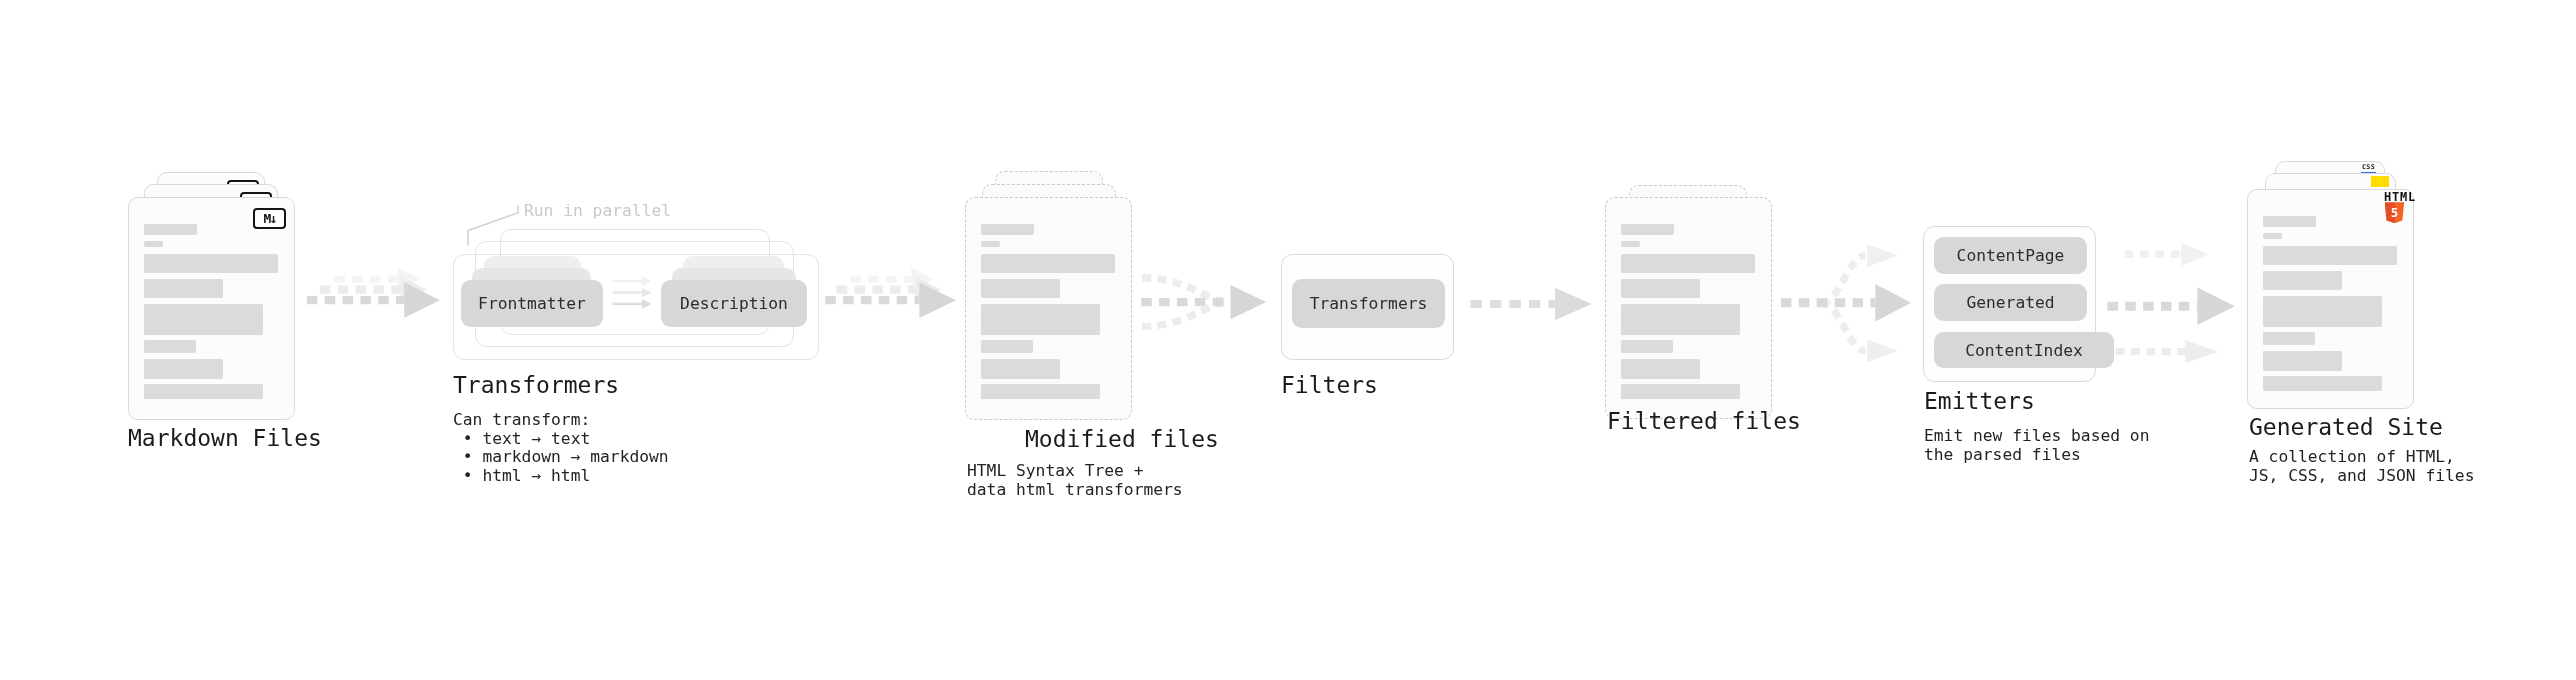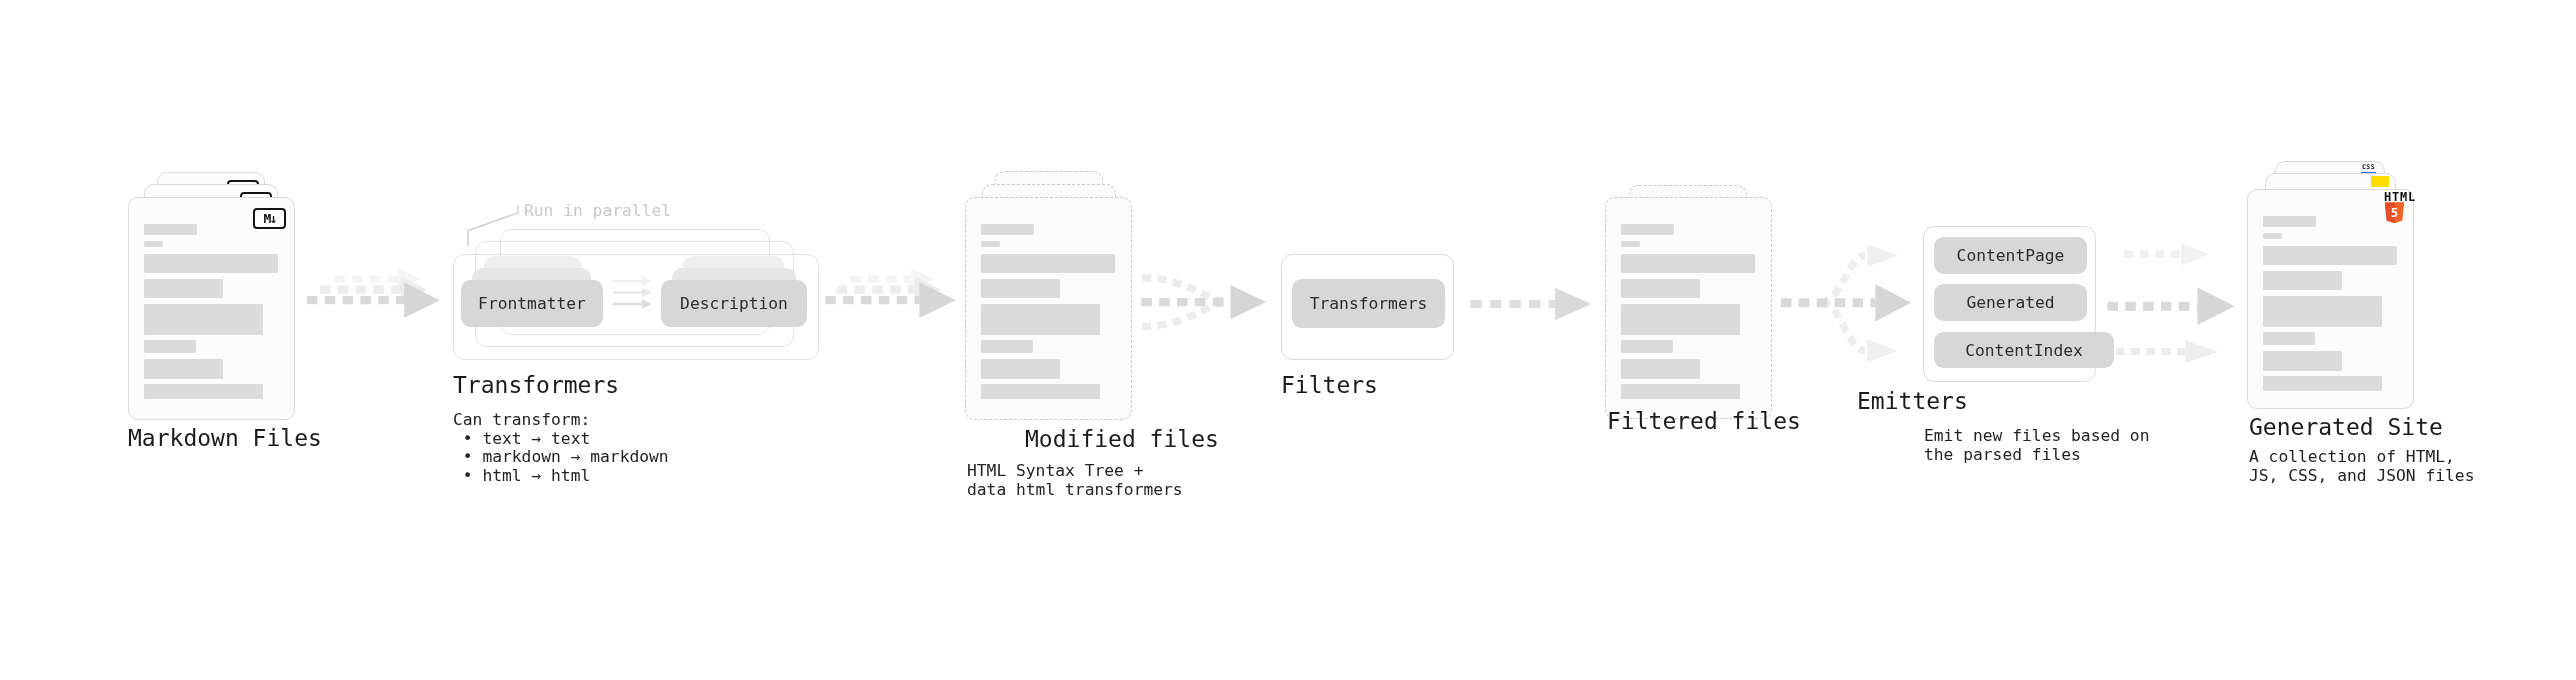--- a/index.html
+++ b/index.html
@@ -178,21 +178,21 @@
     <path d="M55,87 C80,87 88,146 110,146" fill="none" stroke="#ededed" stroke-width="9" stroke-dasharray="11 8"></path>
     <polygon points="112,132 150,146 112,160" fill="#efefef"></polygon>
     <line x1="6" y1="87" x2="122" y2="87" stroke="#d9d9d9" stroke-width="11" stroke-dasharray="13 9"></line>
     <polygon points="122,64 166,87 122,110" fill="#d6d6d6"></polygon>
   </svg>
 
   <div class="fbox" style="left:1923px;top:226px;width:173px;height:156px"></div>
   <div class="pill" style="left:1934px;top:237px;width:153px;height:37px">ContentPage</div>
   <div class="pill" style="left:1934px;top:284px;width:153px;height:37px">Generated</div>
   <div class="pill" style="left:1934px;top:332px;width:180px;height:36px">ContentIndex</div>
-  <div class="stage-label" style="left:1857px;top:388px">Emitters</div>
+  <div class="stage-label" style="left:1924px;top:388px">Emitters</div>
   <div class="stage-desc" style="left:1924px;top:427px">
     <div>Emit new files based on</div>
     <div>the parsed files</div>
   </div>
 
   <svg style="left:2105px;top:234px" width="146" height="138" viewBox="0 0 180 170">
     <line x1="24" y1="25" x2="94" y2="25" stroke="#f0f0f0" stroke-width="9" stroke-dasharray="11 8"></line>
     <polygon points="94,11 128,25 94,39" fill="#f1f1f1"></polygon>
     <line x1="3" y1="89" x2="114" y2="89" stroke="#d9d9d9" stroke-width="11" stroke-dasharray="13 9"></line>
     <polygon points="114,66 160,89 114,112" fill="#d6d6d6"></polygon>

